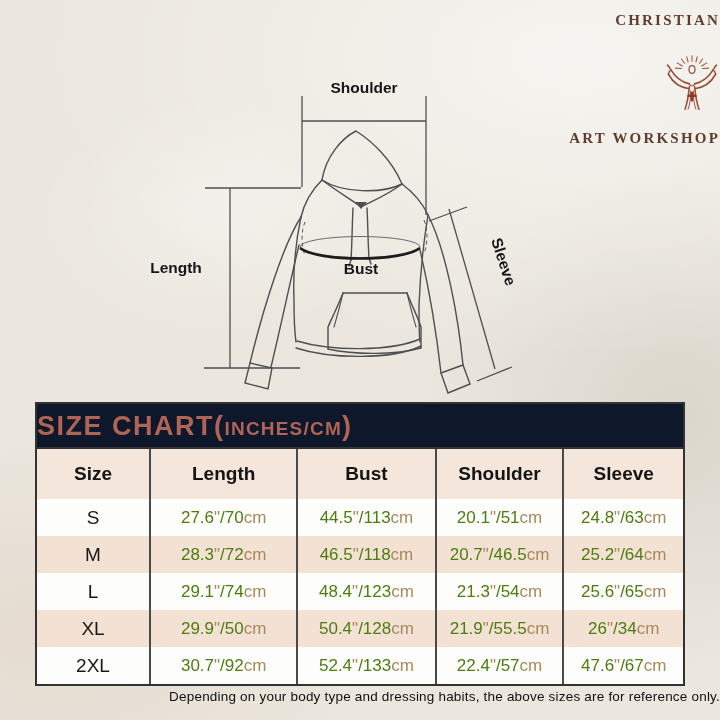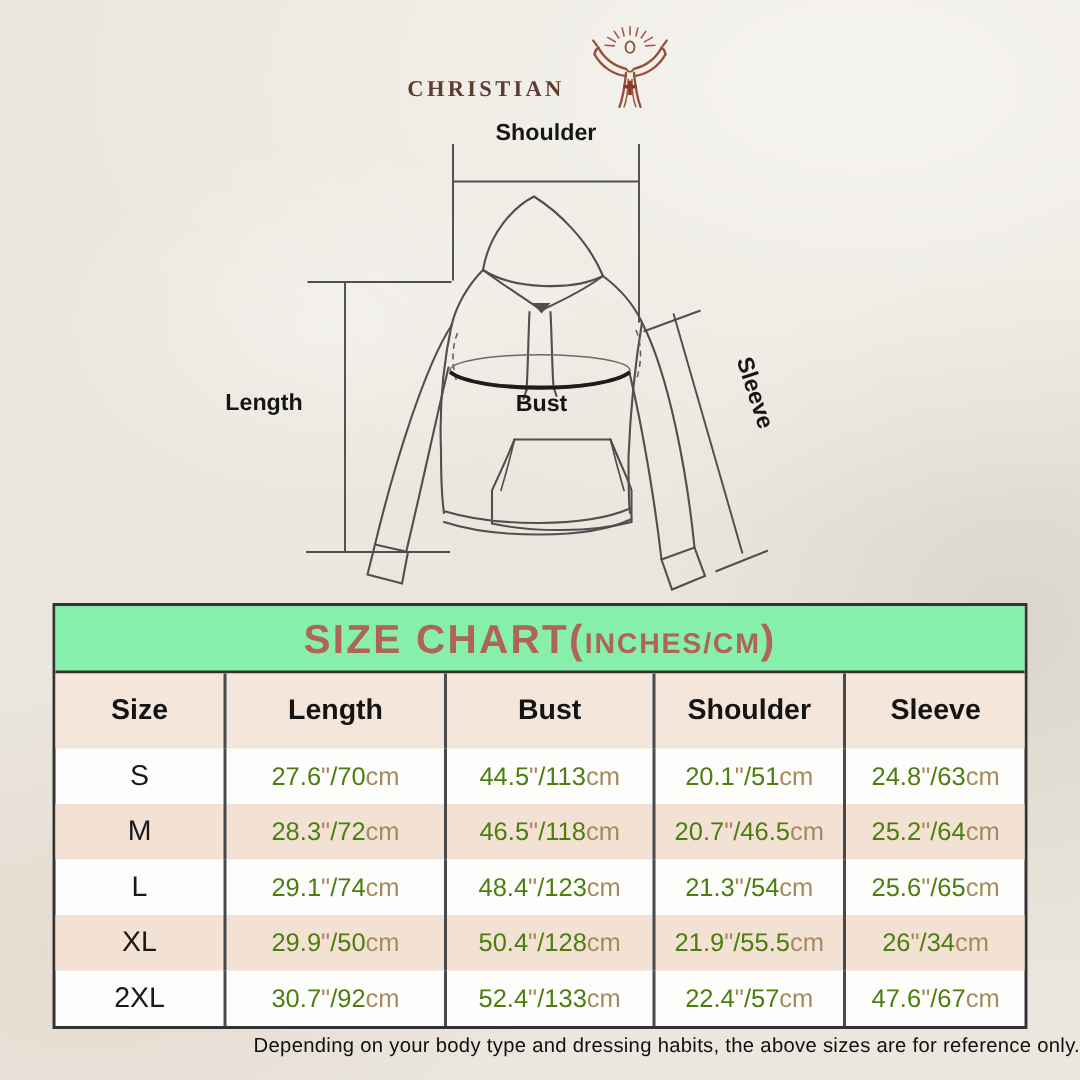--- a/index.html
+++ b/index.html
@@ -10,39 +10,39 @@
     background:
       radial-gradient(900px 500px at 80% 8%, rgba(255,255,255,.55), transparent 60%),
       radial-gradient(520px 320px at 8% 88%, rgba(214,186,170,.28), transparent 60%),
       radial-gradient(420px 420px at 94% 58%, rgba(188,183,172,.35), transparent 60%),
       radial-gradient(300px 200px at 30% 30%, rgba(255,255,255,.35), transparent 60%),
       #ebe7de;
   }
   
   .brand-row {
     position:absolute; top:12px; left:0; right:0; height:64px;
-    display:flex; justify-content:center; align-items:flex-end; gap:16px;
+    display:flex; justify-content:flex-start; align-items:flex-end; gap:16px;flex-direction:column;
   }
   .brand-text {
     font-family:"Liberation Serif", serif;
     font-size:15px; font-weight:700; letter-spacing:2.2px;
     color:#5e3c2e; padding-bottom:7px; white-space:nowrap;
   }
   .brand-logo { width:56px; height:62px; flex:0 0 auto; }
   
   .diagram { position:absolute; top:80px; left:0; width:720px; height:322px; }
   .dim-label { font-family:"Liberation Sans", sans-serif; font-weight:700; font-size:15.5px; fill:#161616; }
   
   .chart-wrap {
     position:absolute; left:35px; top:402px; width:650px;
     border:2px solid #333; background:#fdfdfb;
   }
   .chart-title {
-    height:45px; line-height:45px; text-align:center;
-    background:#86efac; border-bottom:2px solid #333;
+    height:45px; line-height:45px; 
+    background:#0f172a; border-bottom:2px solid #333;
     color:#af6455; white-space:nowrap;
   }
   .chart-title .t-big  { font-size:27px; font-weight:700; letter-spacing:1.5px; }
   .chart-title .t-small{ font-size:19px; font-weight:700; letter-spacing:1.2px; }
   table { width:100%; border-collapse:collapse; table-layout:fixed;border-radius:31px; }
   col.c-size{width:17.5%} col.c-length{width:22.8%} col.c-bust{width:21.4%} col.c-shoulder{width:19.8%} col.c-sleeve{width:18.5%}
   th, td { text-align:center; vertical-align:middle; border-left:2px solid #4a4a4a; }
   th:first-child, td:first-child { border-left:none; }
   thead th { height:50px; background:#f4e6da; font-size:19px; font-weight:700; color:#141414; }
   tbody td { height:37px; font-size:17px; color:#191919; white-space:nowrap; }
@@ -89,20 +89,21 @@
         <path d="M29,36 C28,46 27,54 24,62"></path>
         <path d="M35,36 C36,46 37,54 40,62"></path>
         <path d="M30.5,41 C30.5,50 29.5,57 27.5,62" stroke-width="1.1"></path>
         <path d="M33.5,41 C33.5,50 34.5,57 36.5,62" stroke-width="1.1"></path>
       </g>
       <g fill="#8d3a2a">
         <rect x="30.6" y="42" width="2.8" height="11"></rect>
         <rect x="27" y="45.2" width="10" height="2.8"></rect>
       </g>
     </svg>
+    <span class="brand-text">ART WORKSHOP</span>
   </div>
 
   <svg class="diagram" viewBox="0 0 720 322">
 
     <g fill="none" stroke="#4f4f4f" stroke-width="1.3">
       <path d="M302,41 H426"></path>
       <path d="M302,16 V107"></path>
       <path d="M426,16 V135"></path>
       <path d="M230,108 V288"></path>
       <path d="M205,108 H301"></path>

